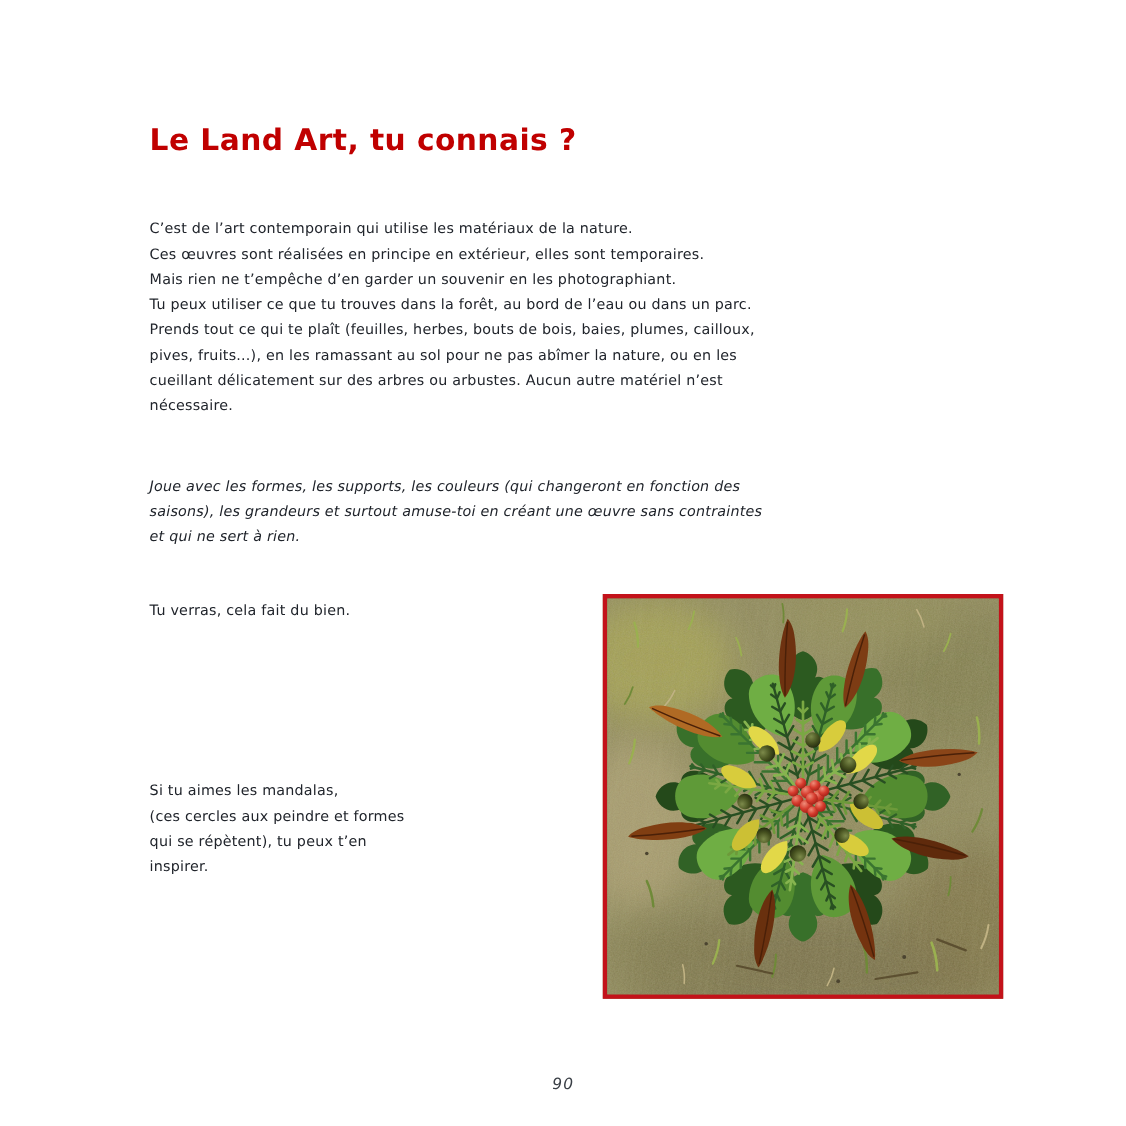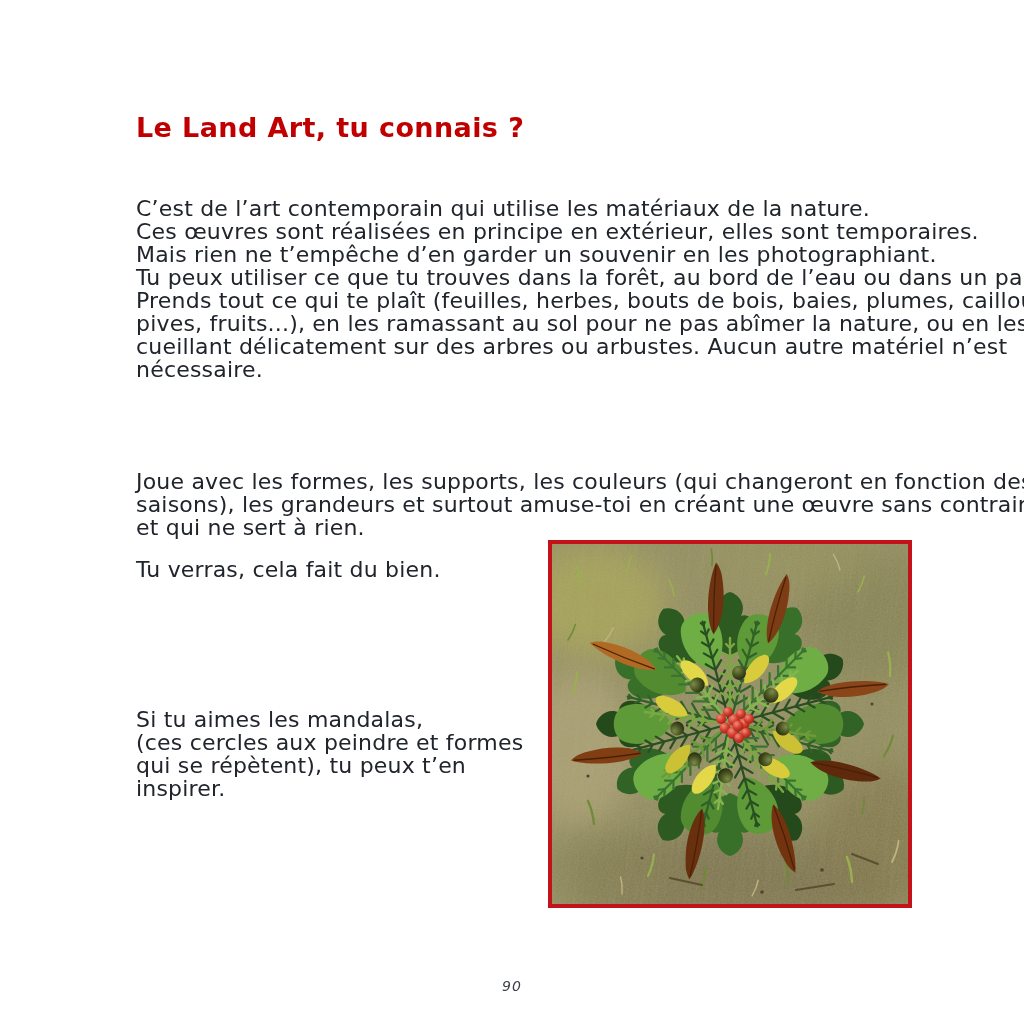--- a/index.html
+++ b/index.html
@@ -16,28 +16,28 @@
   }
   .page{position:absolute;inset:0;background:#ffffff;}
   .title{
     position:absolute;left:136px;top:112px;
     font-size:27px;font-weight:bold;letter-spacing:.4px;
     color:var(--title-color);
     white-space:pre;
   }
   .para{
     position:absolute;left:136px;
-    font-size:22px;line-height:23px;letter-spacing:.2px;
+    font-size:13px;line-height:23px;letter-spacing:.2px;
     white-space:pre;
   }
   .p1{top:197px;}
   .p2{top:266px;}
   .p3{top:399px;}
-  .p4{top:470px;}
-  .p5{top:544px;margin-top:14px;}
+  .p4{top:431px;font-style:italic;}
+  .p5{top:544px;}
   .aside{top:708px;}
   .photo-frame{
     position:absolute;left:548px;top:540px;
     width:364px;height:368px;
     border:4px solid var(--photo-border);
     background:#8c875a;
     overflow:hidden;
   }
   .photo-frame svg{display:block;width:356px;height:360px;}
   .page-number{

